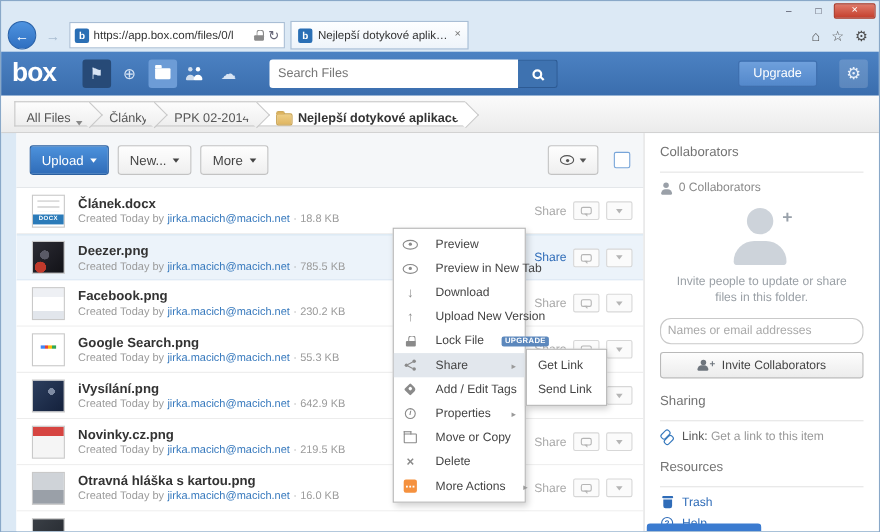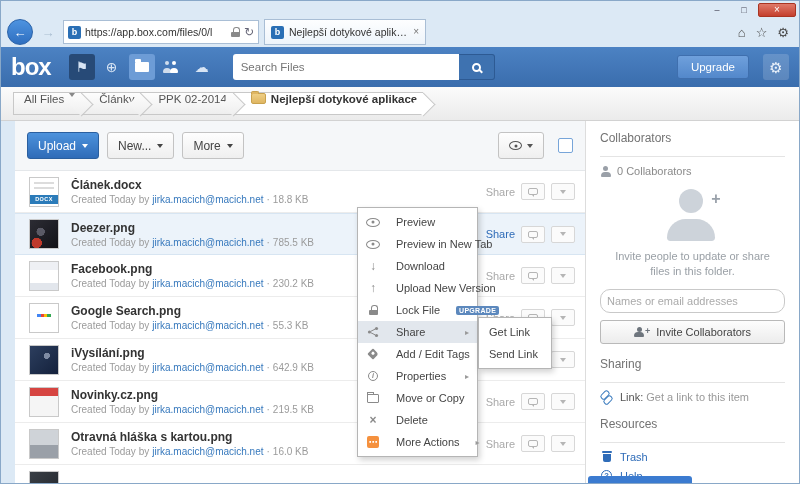--- a/index.html
+++ b/index.html
@@ -29,21 +29,21 @@
   .i-lock::before { content:""; position:absolute; top:0; left:2px; width:5px; height:5px; border:1.4px solid currentColor; border-bottom:none; border-radius:3px 3px 0 0; }
   .i-lock::after { content:""; position:absolute; bottom:0; left:0; width:9px; height:5px; background:currentColor; border-radius:1px; }
   .ab-refresh { color:#667; font-size:12px; }
   .tab { width:162px; height:26px; background:linear-gradient(#fdfeff,#eef4fa); border:1px solid #a9bed5; display:flex; align-items:center; padding:0 6px; gap:5px; font-size:10.5px; color:#333; }
   .tab-title { flex:1; white-space:nowrap; overflow:hidden; text-overflow:ellipsis; }
   .tab-close { color:#777; font-size:10px; }
   .chrome-spacer { flex:1; }
   .chrome-icons { display:flex; gap:10px; font-size:13px; color:#4a4a4a; padding-right:4px; align-items:center; }
 
   
-  .box-header { height:40px; background:linear-gradient(#4c82c3,#3a6dad); display:flex; align-items:center; padding:0 10px; gap:6px; }
+  .box-header { height:40px; background:linear-gradient(#4c82c3,#3a6dad); display:flex; align-items:center; padding:0 10px; gap:12px; }
   .logo { color:#fff; font-size:24px; font-weight:bold; letter-spacing:-1px; margin-right:12px; }
   .tiles { display:flex; gap:4px; margin-right:12px; }
   .tile { width:26px; height:26px; border-radius:3px; display:flex; align-items:center; justify-content:center; color:#d7e4f4; font-size:14px; }
   .tile-dark { background:#274a77; }
   .tile-active { background:#6d9cd6; }
   .folder-w { width:14px; height:10px; background:#fff; border-radius:1px; position:relative; display:inline-block; }
   .folder-w::before { content:""; position:absolute; top:-3px; left:0; width:6px; height:3px; background:#fff; border-radius:1px 1px 0 0; }
   .people-w { position:relative; width:17px; height:12px; display:inline-block; }
   .pw { position:absolute; width:8px; height:12px; }
   .pw::before { content:""; position:absolute; top:0; left:2px; width:4px; height:4px; border-radius:50%; background:#fff; }
@@ -53,21 +53,21 @@
   .searchbox input { width:226px; border:none; border-radius:3px 0 0 3px; padding:0 8px; font-size:11.5px; color:#333; outline:none; font-family:inherit; }
   .search-btn { width:36px; background:#3e72b0; border:1px solid #2d5a93; border-left:none; border-radius:0 3px 3px 0; display:flex; align-items:center; justify-content:center; }
   .i-mag { width:9px; height:9px; border:2px solid #fff; border-radius:50%; position:relative; display:inline-block; }
   .i-mag::after { content:""; position:absolute; width:5px; height:2px; background:#fff; transform:rotate(45deg); right:-4px; bottom:-2px; }
   .upgrade-btn { margin-left:auto; height:24px; padding:0 13px; background:linear-gradient(#6fa0dc,#5388cb); border:1px solid #3f6fae; border-radius:3px; color:#fff; font-size:11.5px; display:flex; align-items:center; }
   .header-gear { width:26px; height:26px; border-radius:3px; background:rgba(255,255,255,.16); color:#eaf1fa; font-size:15px; display:flex; align-items:center; justify-content:center; margin-left:8px; }
 
   
   .breadcrumb-bar { height:34px; background:linear-gradient(#fbfbfb,#ebebeb); border-bottom:1px solid #d2d2d2; display:flex; align-items:center; padding:0 12px; font-size:11.5px; color:#555; }
   .crumbs { display:flex; align-items:center; }
-  .crumb { position:relative; height:23px; padding:0 6px 0 18px; background:linear-gradient(#fdfdfd,#eee); border:1px solid #c8c8c8; border-right:0; border-left:0; display:flex; align-items:flex-start; gap:5px; }
+  .crumb { position:relative; height:23px; padding:0 6px 0 18px; background:linear-gradient(#fdfdfd,#eee); border:1px solid #c8c8c8; border-right:0; border-left:0; display:flex; align-items:flex-end; gap:5px; }
   .crumb:first-child { padding-left:10px; border-left:1px solid #c8c8c8; }
   .crumb::after { content:""; position:absolute; right:-9px; top:50%; width:16px; height:16px; margin-top:-8px; transform:rotate(45deg); background:linear-gradient(135deg,#fdfdfd,#eee); border-top:1px solid #c8c8c8; border-right:1px solid #c8c8c8; }
   .crumb:nth-child(1){z-index:8;} .crumb:nth-child(2){z-index:6;} .crumb:nth-child(3){z-index:4;} .crumb:nth-child(4){z-index:2;}
   .crumb-active { font-weight:bold; color:#333; background:#fff; }
   .crumb-active::after { background:#fff; }
   .crumb-caret { width:0; height:0; border-left:3px solid transparent; border-right:3px solid transparent; border-top:4px solid #888; }
   .i-folder-y { width:15px; height:11px; background:linear-gradient(#efcf85,#dfb662); border:1px solid #c9a24f; border-radius:2px; position:relative; display:inline-block; }
   .i-folder-y::before { content:""; position:absolute; top:-3px; left:-1px; width:6px; height:2px; background:#dfb662; border:1px solid #c9a24f; border-bottom:none; border-radius:2px 2px 0 0; }
 
   

